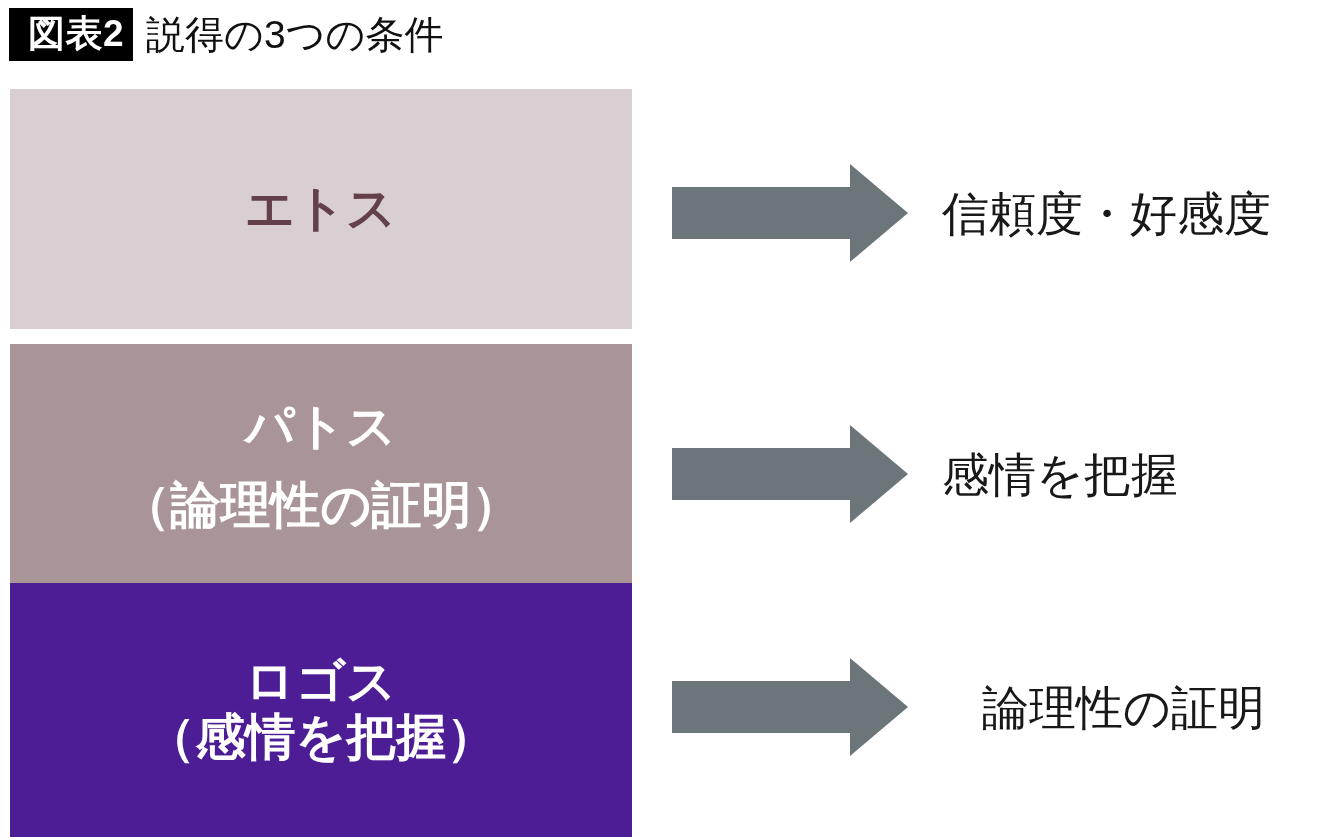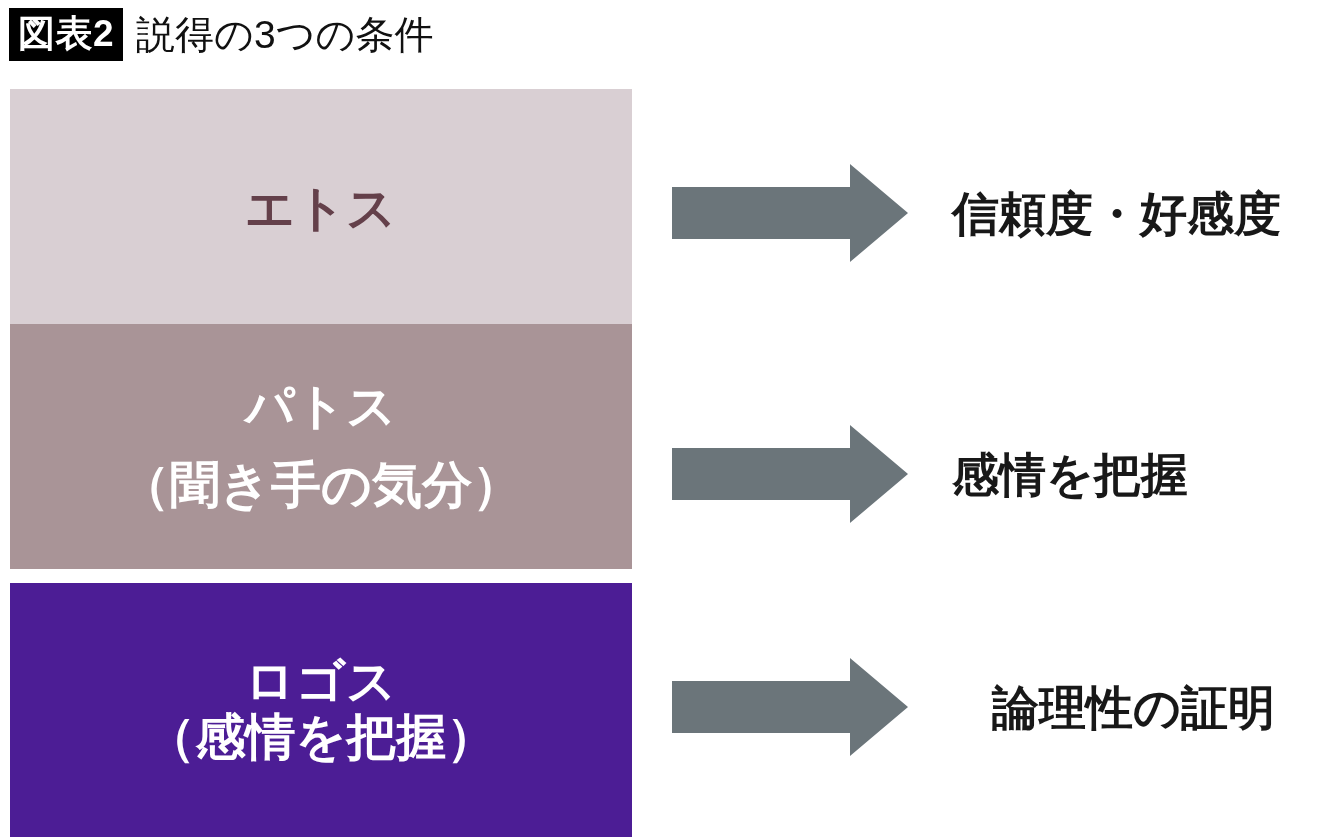--- a/index.html
+++ b/index.html
@@ -24,21 +24,21 @@
     height: 56px;
     display: flex;
     align-items: center;
   }
   #figure-badge {
     background: #000000;
     color: #ffffff;
     font-size: 37px;
     font-weight: bold;
     line-height: 1;
-    padding: 7px 9px 9px 9px;
+    padding: 7px 9px 9px 19px;
     letter-spacing: 0.5px;
     white-space: nowrap;
   }
   #title-text {
     margin-left: 13px;
     color: #111111;
     font-size: 39px;
     font-weight: normal;
     line-height: 1;
     white-space: nowrap;
@@ -56,21 +56,21 @@
     position: absolute;
     left: 0;
     width: 100%;
     display: flex;
     flex-direction: column;
     align-items: center;
     justify-content: center;
     box-sizing: border-box;
   }
   #band-ethos  { top: 0px;   height: 240px; background: #d9cfd3; }
-  #band-pathos { top: 235px; height: 245px; background: #a99497; gap: 22px; }
+  #band-pathos { top: 255px; height: 245px; background: #a99497; gap: 22px; }
   #band-logos  { top: 494px; height: 254px; background: #4c1d95; }
 
   .band-title {
     font-size: 49px;
     font-weight: bold;
     line-height: 1.06;
     letter-spacing: 0.5px;
     white-space: nowrap;
   }
   .band-sub {
@@ -101,23 +101,23 @@
   #flow-row-2 { top: 424px; }
   #flow-row-3 { top: 657px; gap: 40px; }
 
   .arrow {
     flex: 0 0 auto;
     width: 236px;
     height: 98px;
     display: block;
   }
   .outcome-label {
-    margin-left: 44px;
+    margin-left: 34px;
     font-size: 47px;
-    font-weight: bold;
+    font-weight: normal;
     line-height: 1;
     color: #181818;
     white-space: nowrap;
   }
 </style>
 </head>
 <body>
 
 <div id="title-row">
   <span id="figure-badge">図表2</span>
@@ -125,21 +125,21 @@
 </div>
 
 <div id="bands">
 
   <div class="band" id="band-ethos">
     <div class="band-title">エトス</div>
   </div>
 
   <div class="band" id="band-pathos">
     <div class="band-title">パトス</div>
-    <div class="band-sub">（聞き手の気分）</div>
+    <div class="band-sub">（論理性の証明）</div>
   </div>
 
   <div class="band" id="band-logos">
     <div class="band-title">ロゴス</div>
     <div class="band-sub">（感情を把握）</div>
   </div>
 
 </div>
 
 <div class="flow-row" id="flow-row-1">

